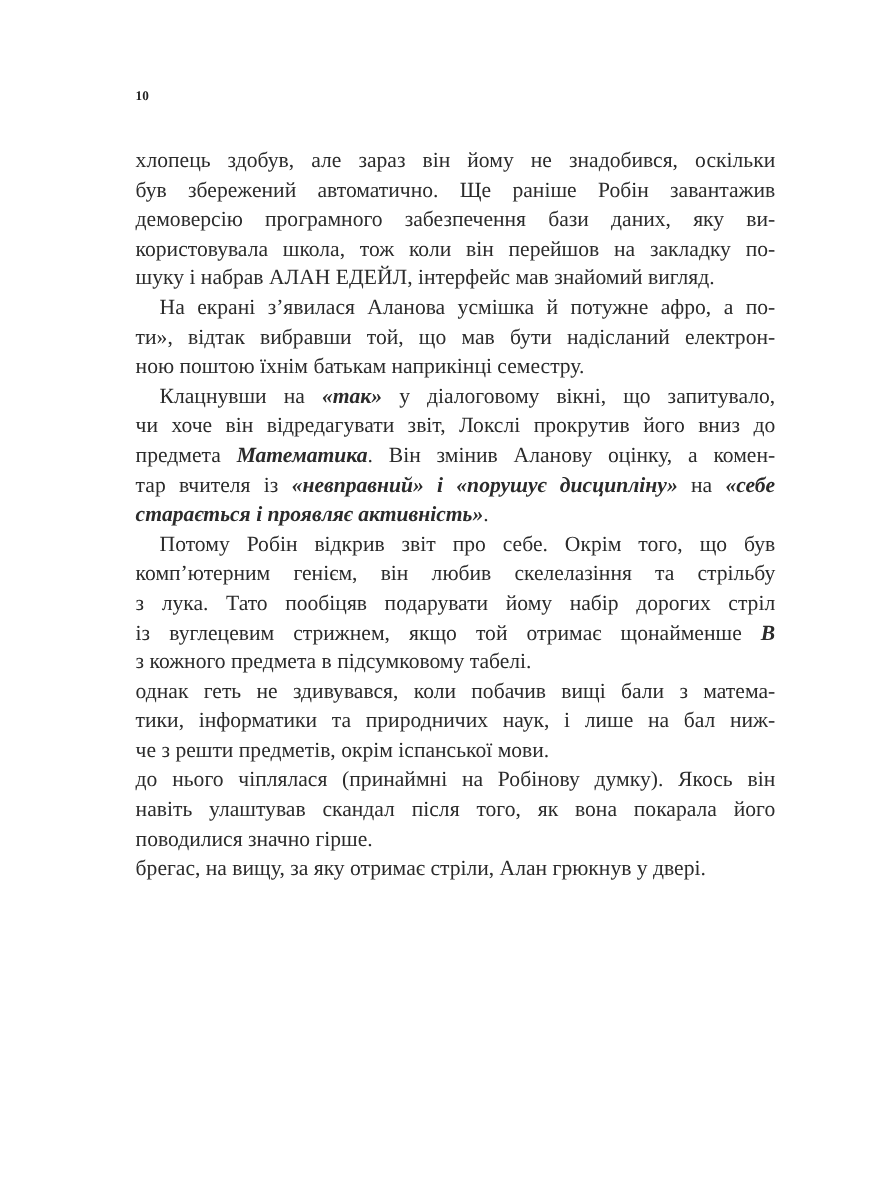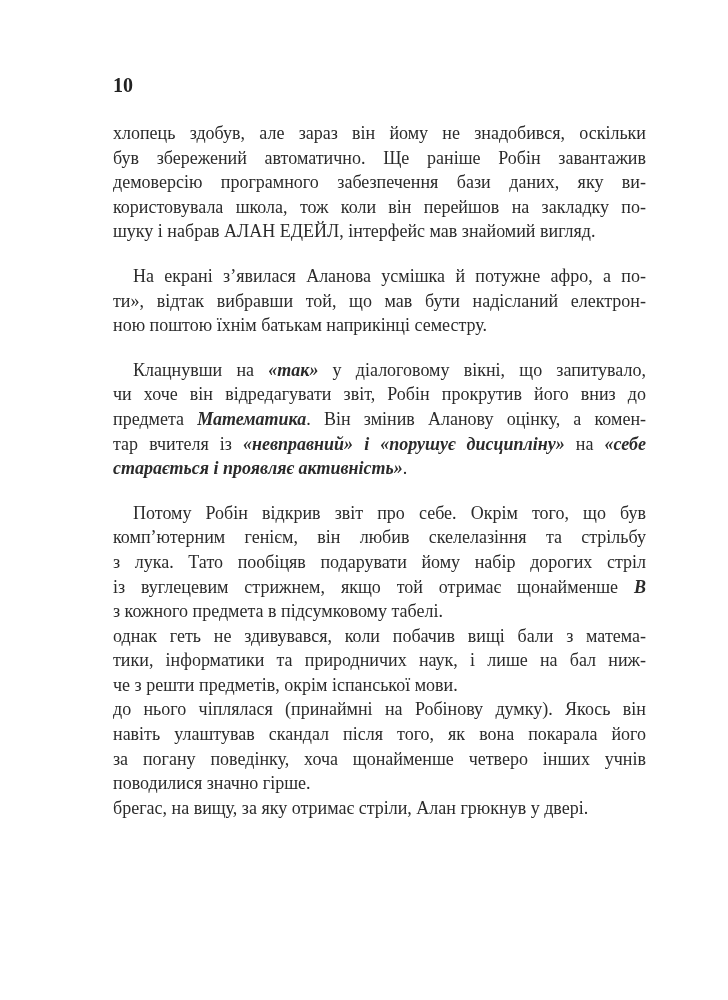--- a/index.html
+++ b/index.html
@@ -5,34 +5,34 @@
     html, body { margin: 0; padding: 0; background: #ffffff; }
     body { width: 728px; height: 1000px; position: relative; overflow: hidden; }
     .page {
       position: absolute; left: 113px; top: 0; width: 533px;
       font-family: "DejaVu Serif", "Liberation Serif", serif;
       color: #2b2b2b;
     }
     .page-number {
       position: absolute; left: 0; top: 74px;
       font-family: "Liberation Serif", serif;
-      font-weight: bold; font-size: 20px; color: #222;
+      font-weight: bold; font-size: 11px; color: #222;
     }
     .body-text {
       position: absolute; left: 0; top: 121px; width: 533px;
       font-family: "Liberation Serif", serif;
       font-size: 18px; line-height: 24.6px;
       text-align: justify; hyphens: manual;
     }
     .line {
       display: block; white-space: nowrap; text-align: justify;
       text-align-last: justify; height: 24.6px;
     }
     .line.last { text-align-last: left; }
-    .line.indent { padding-left: 20px; margin-top: 20px; }
+    .line.indent { padding-left: 20px; }
     em { font-style: italic; font-weight: bold; }
   </style>
 </head>
 <body>
 
 <div class="page">
   <div class="page-number">10</div>
   <div class="body-text" id="body-text">
       <div>
         <span class="line"><span>хлопець здобув, але зараз він йому не знадобився, оскільки</span></span>
@@ -41,40 +41,39 @@
         <span class="line"><span>користовувала школа, тож коли він перейшов на закладку по-</span></span>
         <span class="line last"><span>шуку і набрав АЛАН ЕДЕЙЛ, інтерфейс мав знайомий вигляд.</span></span>
       </div>
       <div>
         <span class="line indent"><span>На екрані з’явилася Аланова усмішка й потужне афро, а по-</span></span>
         <span class="line"><span>ти», відтак вибравши той, що мав бути надісланий електрон-</span></span>
         <span class="line last"><span>ною поштою їхнім батькам наприкінці семестру.</span></span>
       </div>
       <div>
         <span class="line indent"><span>Клацнувши на </span><em>«так»</em><span> у діалоговому вікні, що запитувало,</span></span>
-        <span class="line"><span>чи хоче він відредагувати звіт, Робін прокрутив його вниз до</span></span>
+        <span class="line"><span>чи хоче він відредагувати звіт, Локслі прокрутив його вниз до</span></span>
         <span class="line"><span>предмета </span><em>Математика</em><span>. Він змінив Аланову оцінку, а комен-</span></span>
         <span class="line"><span>тар вчителя із </span><em>«невправний» і «порушує дисципліну»</em><span> на </span><em>«себе</em></span>
         <span class="line last"><em>старається і проявляє активність»</em><span>.</span></span>
       </div>
       <div>
         <span class="line indent"><span>Потому Робін відкрив звіт про себе. Окрім того, що був</span></span>
         <span class="line"><span>комп’ютерним генієм, він любив скелелазіння та стрільбу</span></span>
         <span class="line"><span>з лука. Тато пообіцяв подарувати йому набір дорогих стріл</span></span>
         <span class="line"><span>із вуглецевим стрижнем, якщо той отримає щонайменше </span><em>B</em></span>
         <span class="line last"><span>з кожного предмета в підсумковому табелі.</span></span>
       </div>
       <div>
         <span class="line"><span>однак геть не здивувався, коли побачив вищі бали з матема-</span></span>
         <span class="line"><span>тики, інформатики та природничих наук, і лише на бал ниж-</span></span>
         <span class="line last"><span>че з решти предметів, окрім іспанської мови.</span></span>
       </div>
       <div>
         <span class="line"><span>до нього чіплялася (принаймні на Робінову думку). Якось він</span></span>
         <span class="line"><span>навіть улаштував скандал після того, як вона покарала його</span></span>
-        <span class="line"><span>за погану поведінку, хоча щонайменше четверо інших учнів</span></span>
         <span class="line last"><span>поводилися значно гірше.</span></span>
       </div>
       <div>
         <span class="line last"><span>брегас, на вищу, за яку отримає стріли, Алан грюкнув у двері.</span></span>
       </div>
     </div>
 </div>
 
 </body></html>

